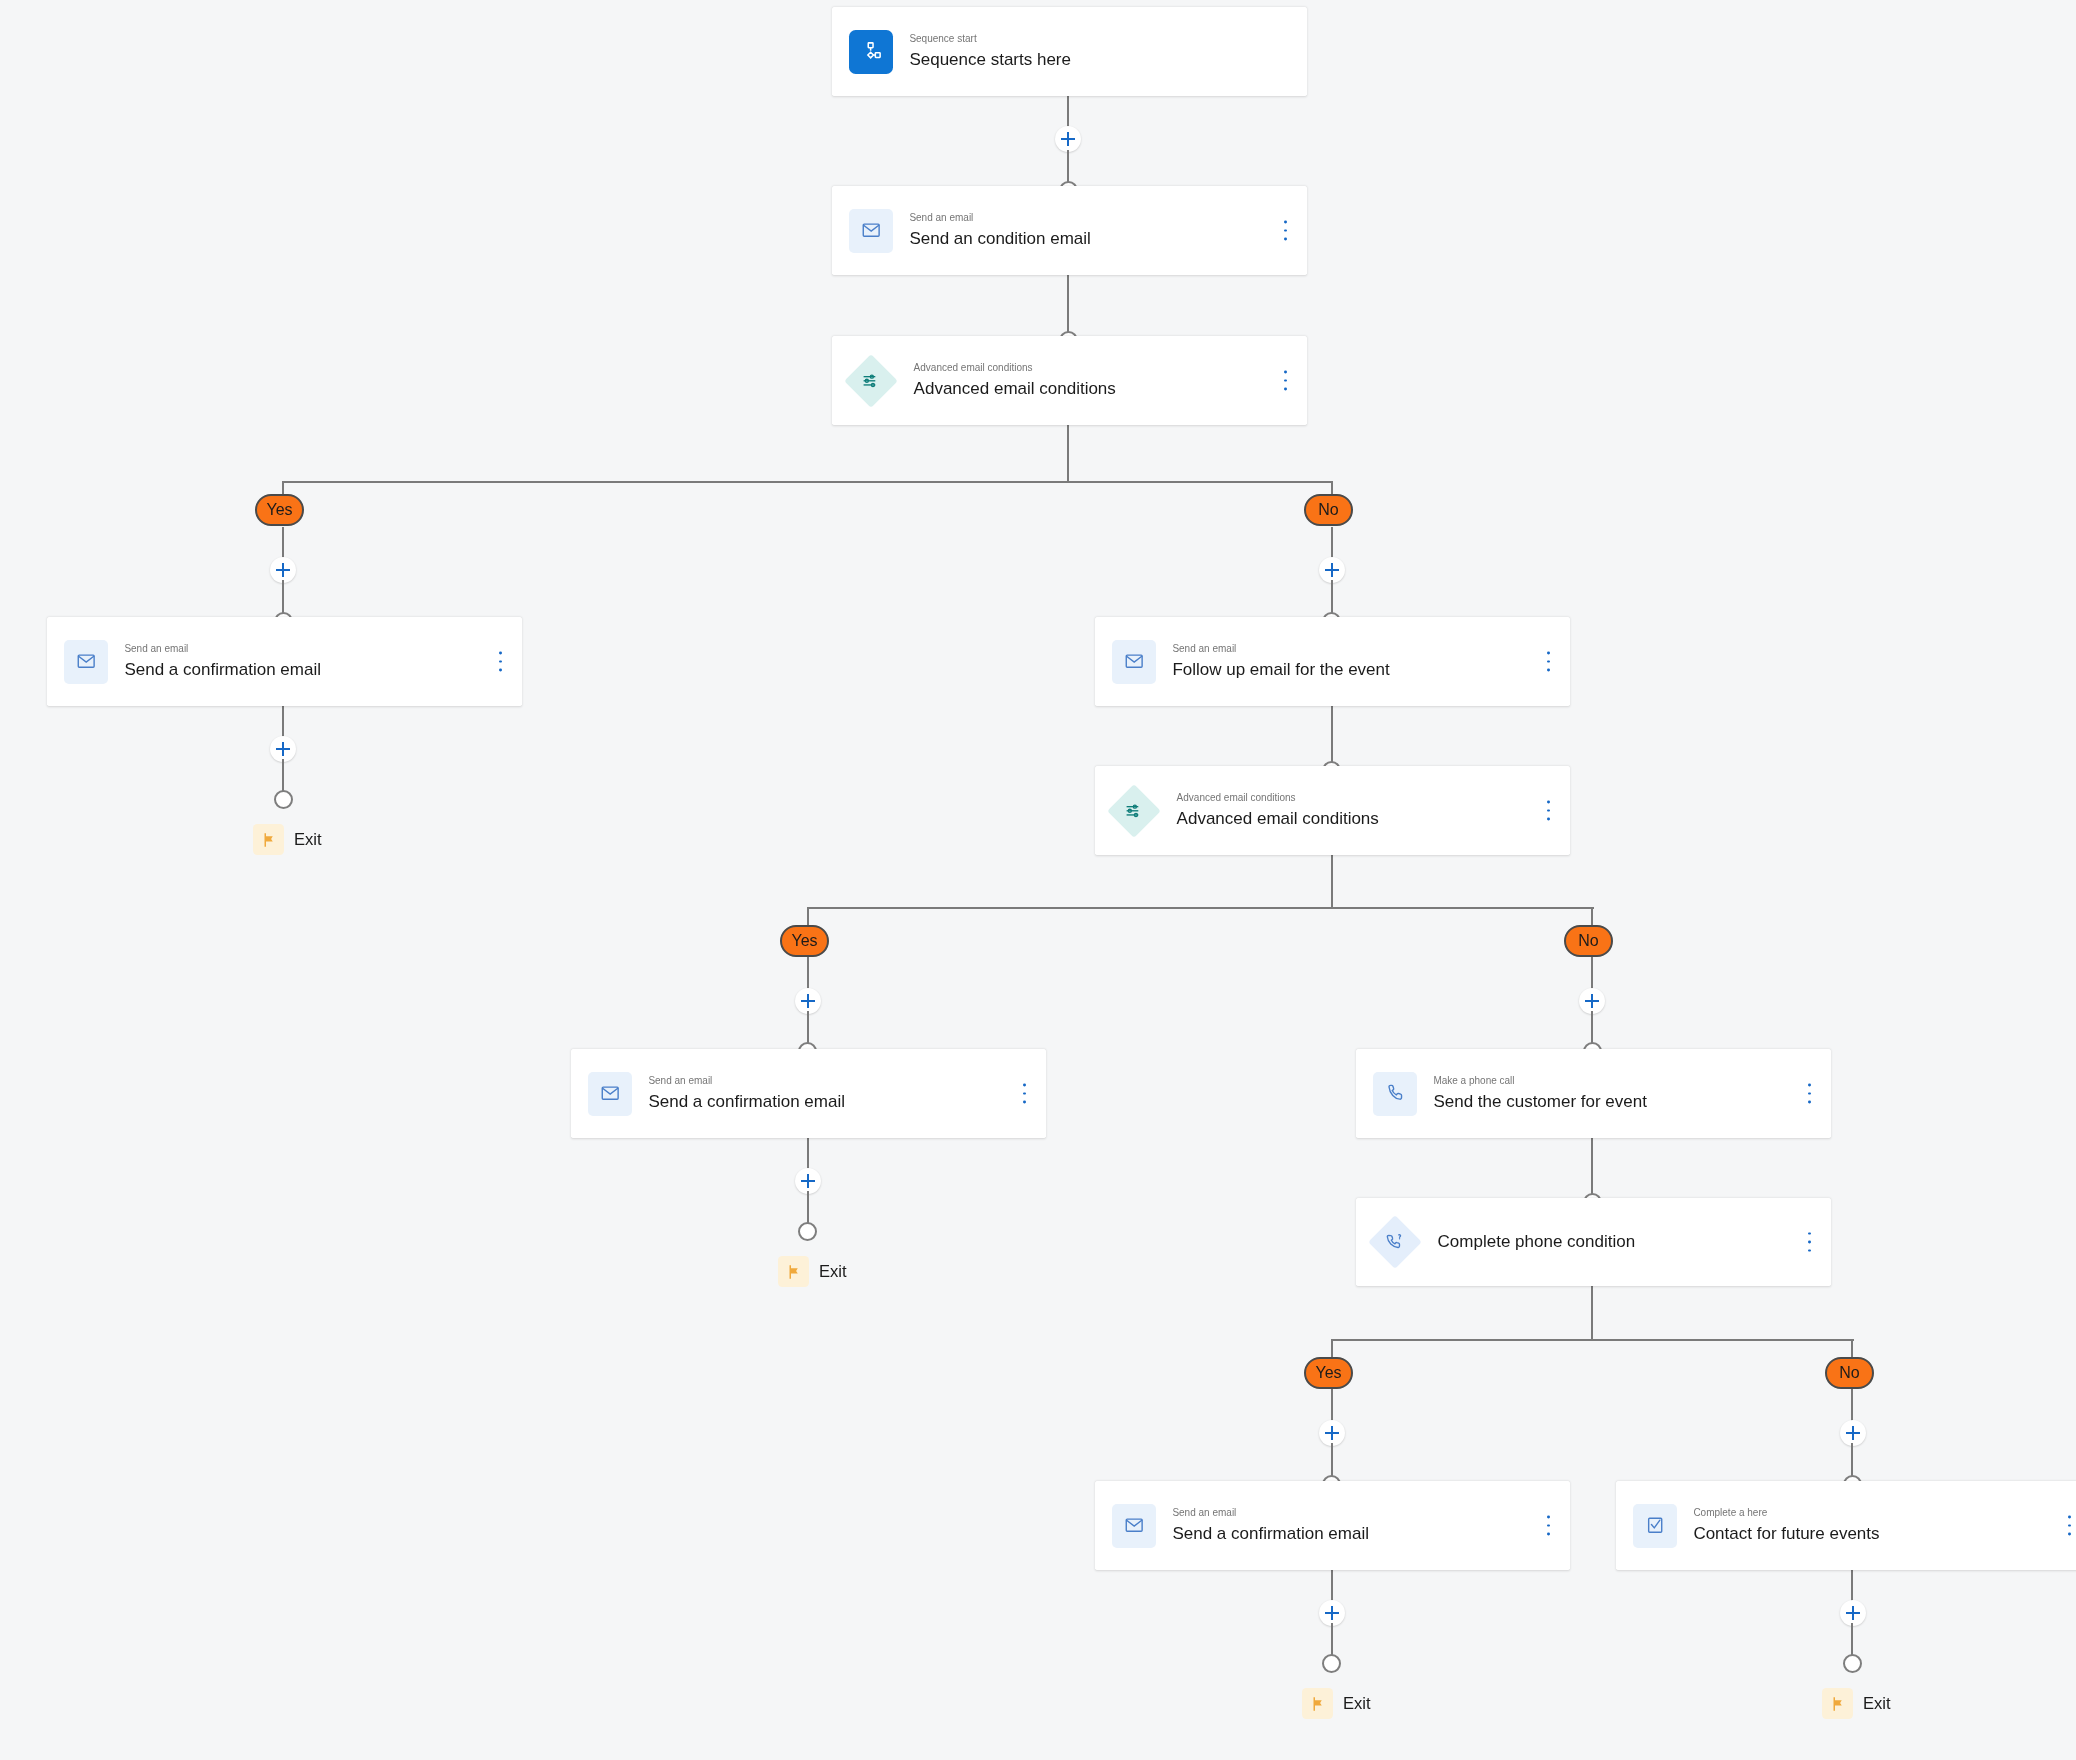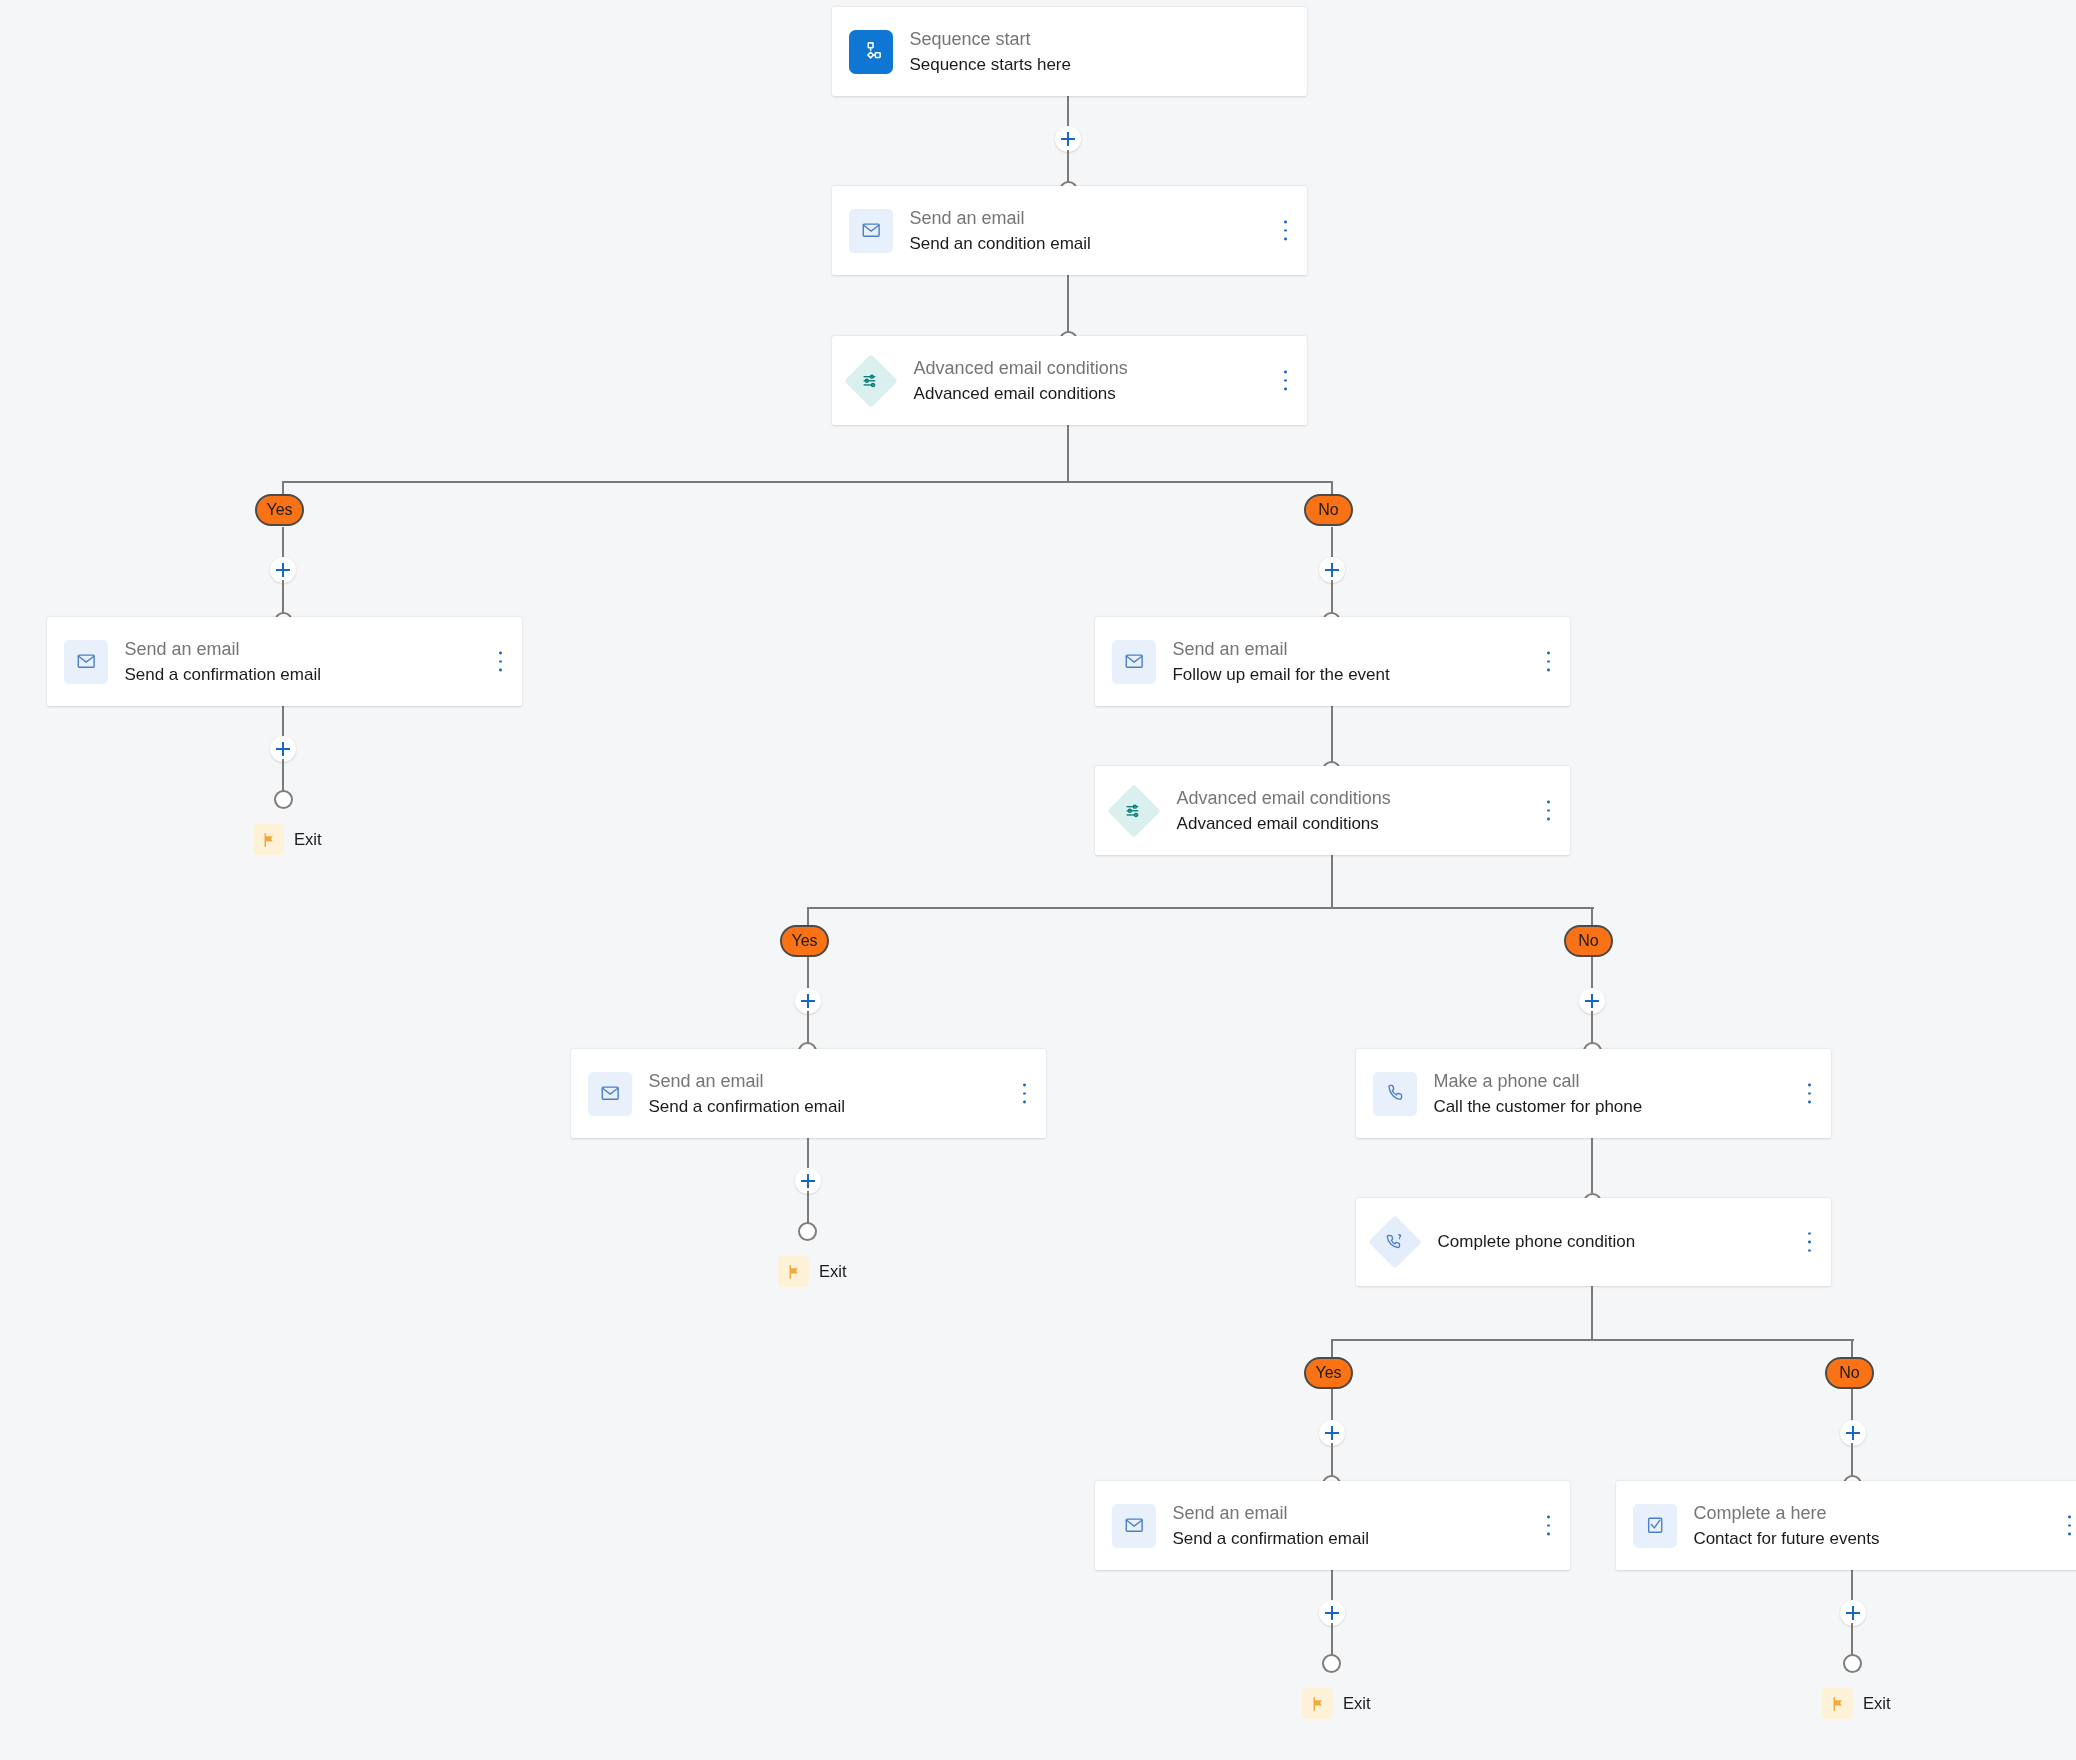--- a/index.html
+++ b/index.html
@@ -42,21 +42,21 @@
     width:38px;height:38px;
     transform:translate(-50%,-50%) rotate(45deg);
     border-radius:3.3px;
   }
   .tile.diamond.teal .dbg{background:#d9f0ee;}
   .tile.diamond.blue .dbg{background:#e4eefb;}
   .tile.diamond svg{position:relative;z-index:2;}
 
   .card .txt{display:flex;flex-direction:column;justify-content:center;min-width:0;}
   .card .sub{
-    font-size:18px;color:#757575;line-height:1.25;
+    font-size:10px;color:#757575;line-height:1.25;
     white-space:nowrap;margin-bottom:2.9px;
   }
   .card .ttl{
     font-size:17px;color:#1b1b1b;line-height:1.25;
     white-space:nowrap;font-weight:400;
   }
   .card.single .ttl{font-size:17px;}
 
   .kebab{
     position:absolute;right:14px;top:50%;transform:translateY(-50%);
@@ -376,21 +376,21 @@
   </div>
 
   <div class="card" style="left:1356px;top:1049px;width:475px;height:89px;">
     <span class="tile sq">
       <svg width="22.4" height="22.4" viewBox="0 0 24 24" fill="none" stroke="#4a7fc9" stroke-width="1.5" stroke-linecap="round">
         <path d="M8.2 3.6c.7 0 1.2.4 1.4 1l.7 2.2c.2.6 0 1.2-.5 1.6l-1 .8c.9 2 2.4 3.6 4.4 4.6l.8-1c.4-.5 1-.7 1.6-.5l2.2.7c.6.2 1 .7 1 1.4v2.3c0 1-.8 1.8-1.8 1.7C11.6 18 6 12.4 5.4 5.4 5.3 4.4 6.1 3.6 7.1 3.6z"></path>
       </svg>
     </span>
     <span class="txt">
       <span class="sub">Make a phone call</span>
-      <span class="ttl">Call the customer for phone</span>
+      <span class="ttl">Send the customer for event</span>
     </span>
     <span class="kebab">
         <i></i>
         <i></i>
         <i></i>
       </span>
   </div>
 
   <div class="card single" style="left:1356px;top:1198px;width:475px;height:88px;padding-left:11.6px;">
     <span class="tile diamond blue">

